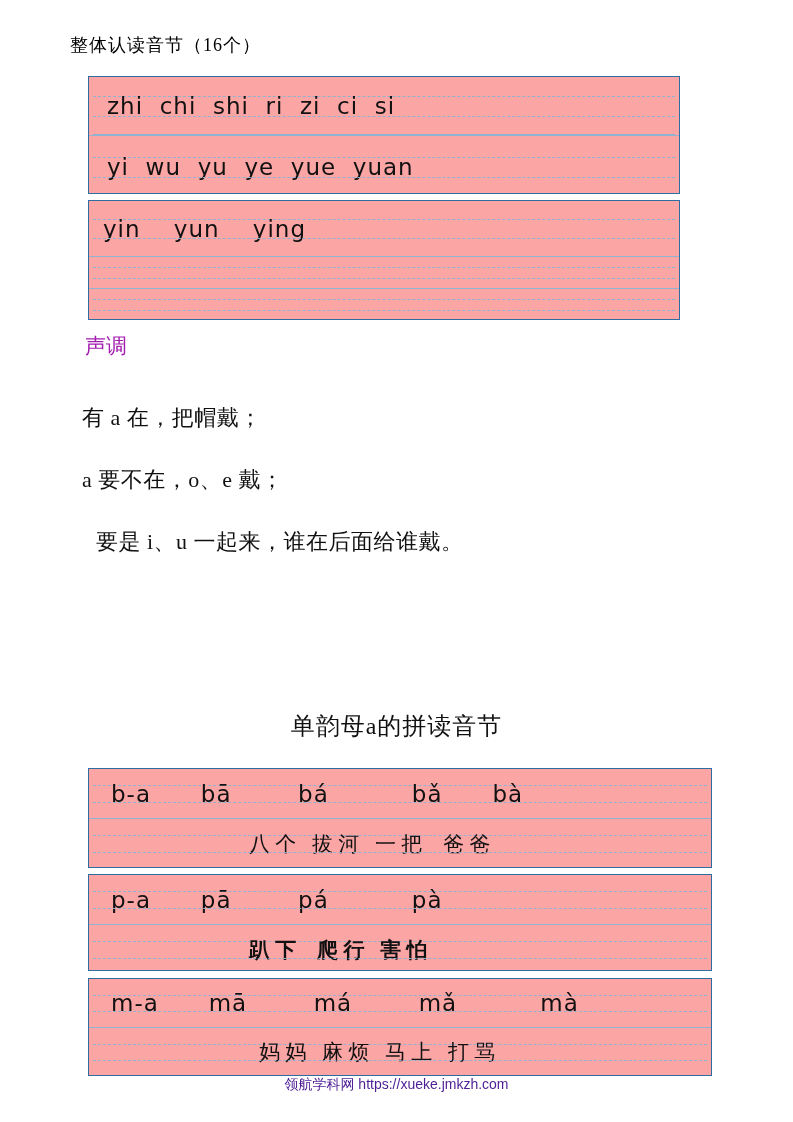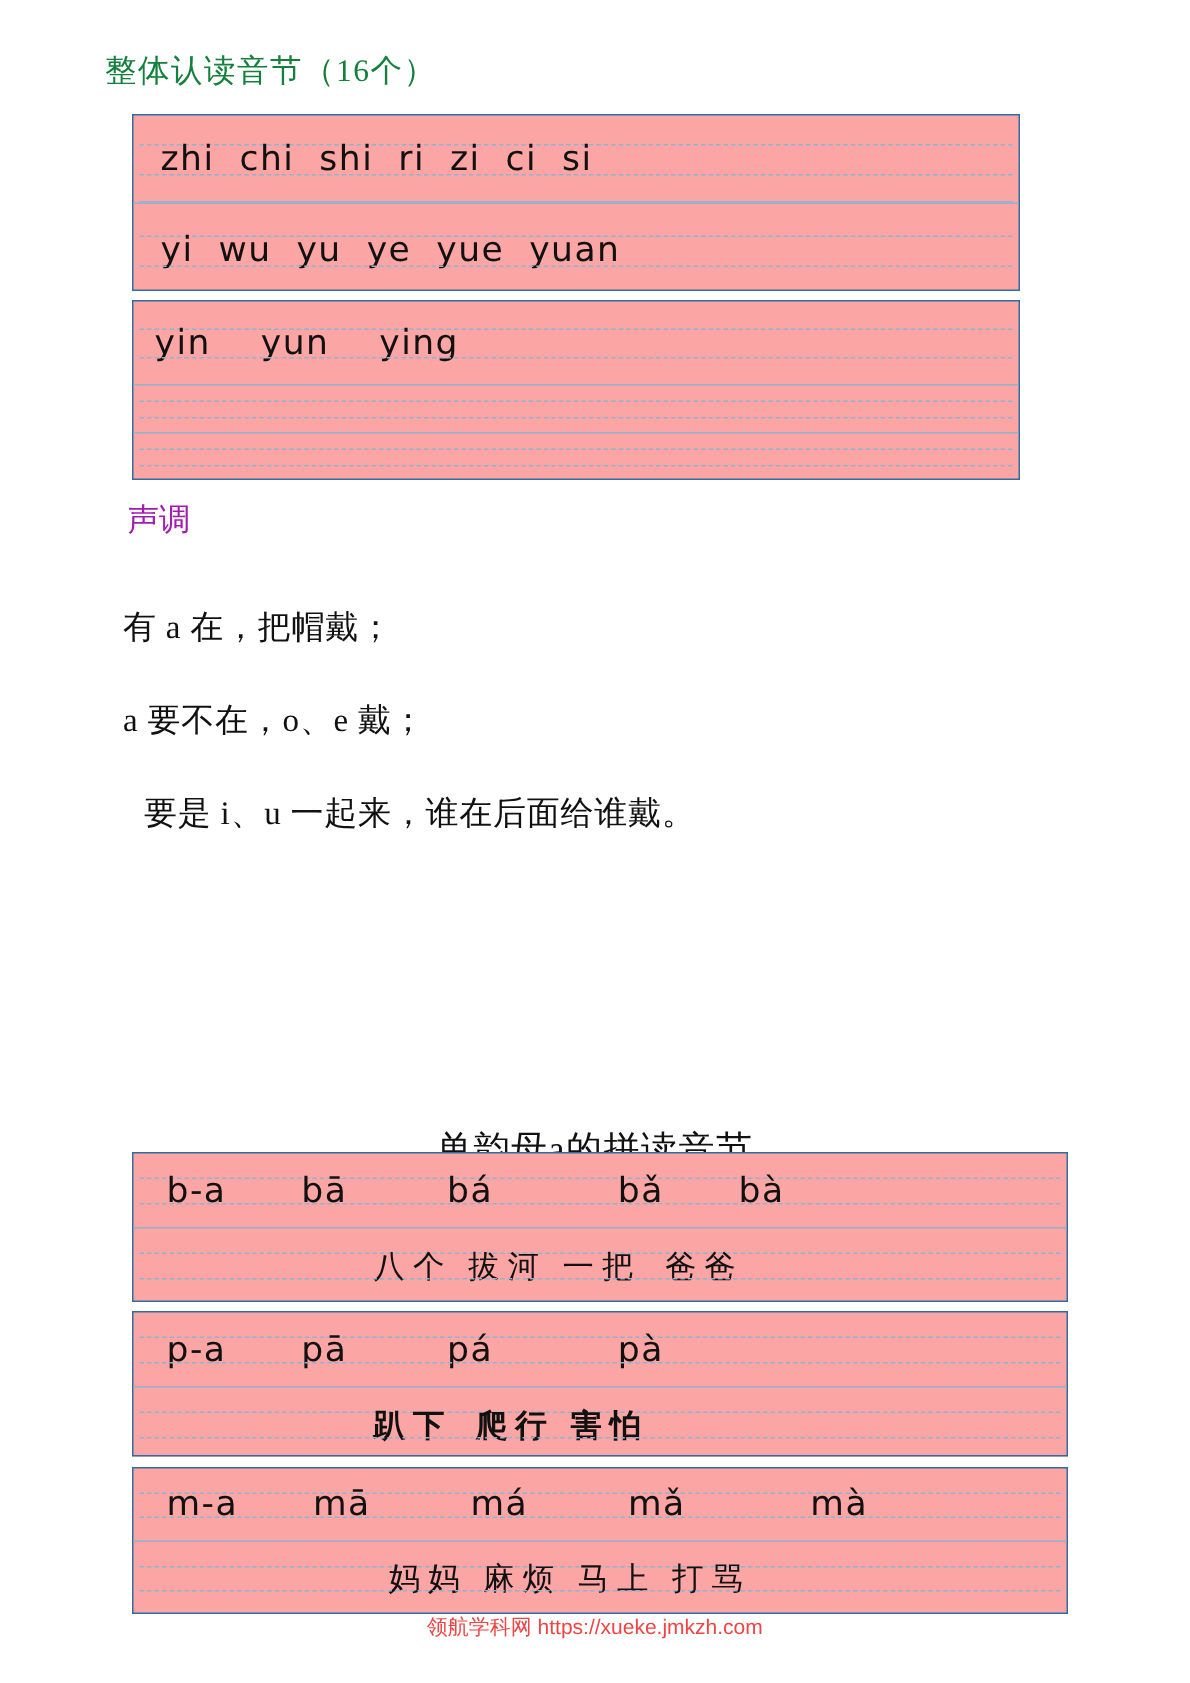--- a/index.html
+++ b/index.html
@@ -20,41 +20,40 @@
     position: relative;
     width: 793px;
     height: 1122px;
     box-sizing: border-box;
   }
 
   
   .section-title {
     position: absolute;
     font-family: "Liberation Serif", serif;
-    font-size: 21px;
+    font-size: 18px;
     letter-spacing: 1px;
-    color: #15803d;
+    color: #000000;
   }
   #title-zhengti { left: 70px; top: 33px; }
 
   .sub-title {
     position: absolute;
     font-size: 21px;
     color: #a21caf;
   }
   #title-shengdiao { left: 85px; top: 332px; }
 
   .centered-title {
     position: absolute;
     left: 0; right: 0;
     text-align: center;
     font-size: 24px;
     color: #111;
     letter-spacing: 1px;
-    margin-top: 40px;
   }
   #title-danyunmu { top: 710px; }
 
   
   .grid-box {
     position: absolute;
     border: 1px solid #2e6da4;
     background: #fca5a5;
     box-sizing: border-box;
   }
@@ -114,21 +113,21 @@
     letter-spacing: 0.5px;
   }
 
   
   .footer {
     position: absolute;
     left: 0; right: 0;
     bottom: 28px;
     text-align: center;
     font-size: 14px;
-    color: #ef4444;
+    color: #4c1d95;
     font-family: "Liberation Sans", sans-serif;
   }
 </style>
 </head>
 <body>
 
 <div class="page">
 
   <div class="section-title" id="title-zhengti">整体认读音节（16个）</div>
 

